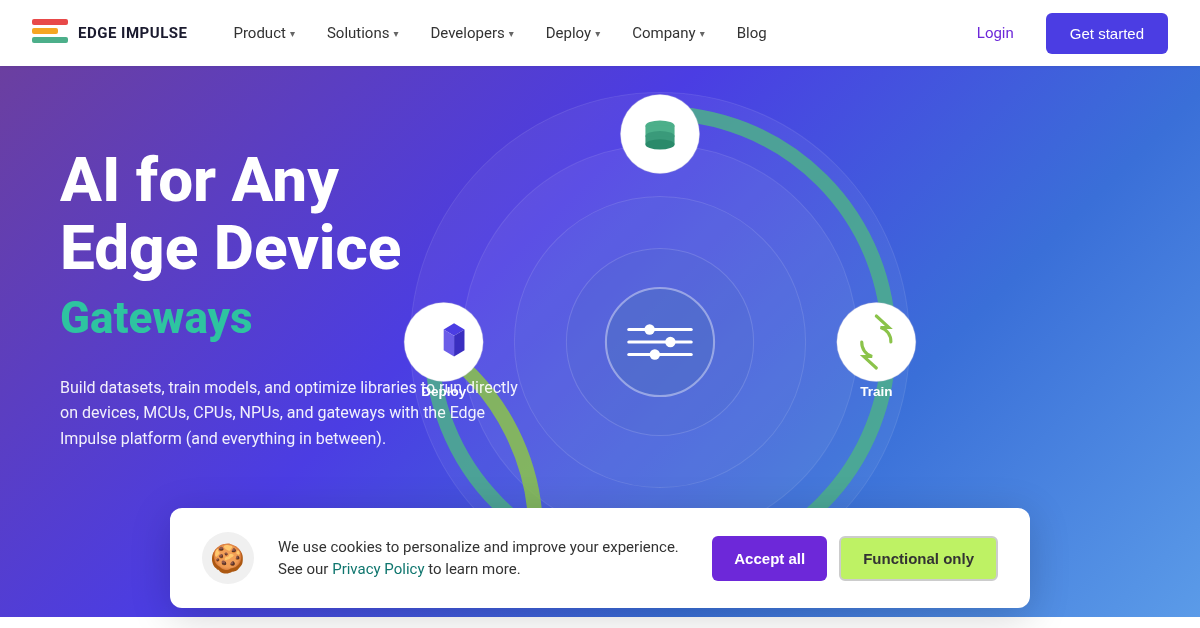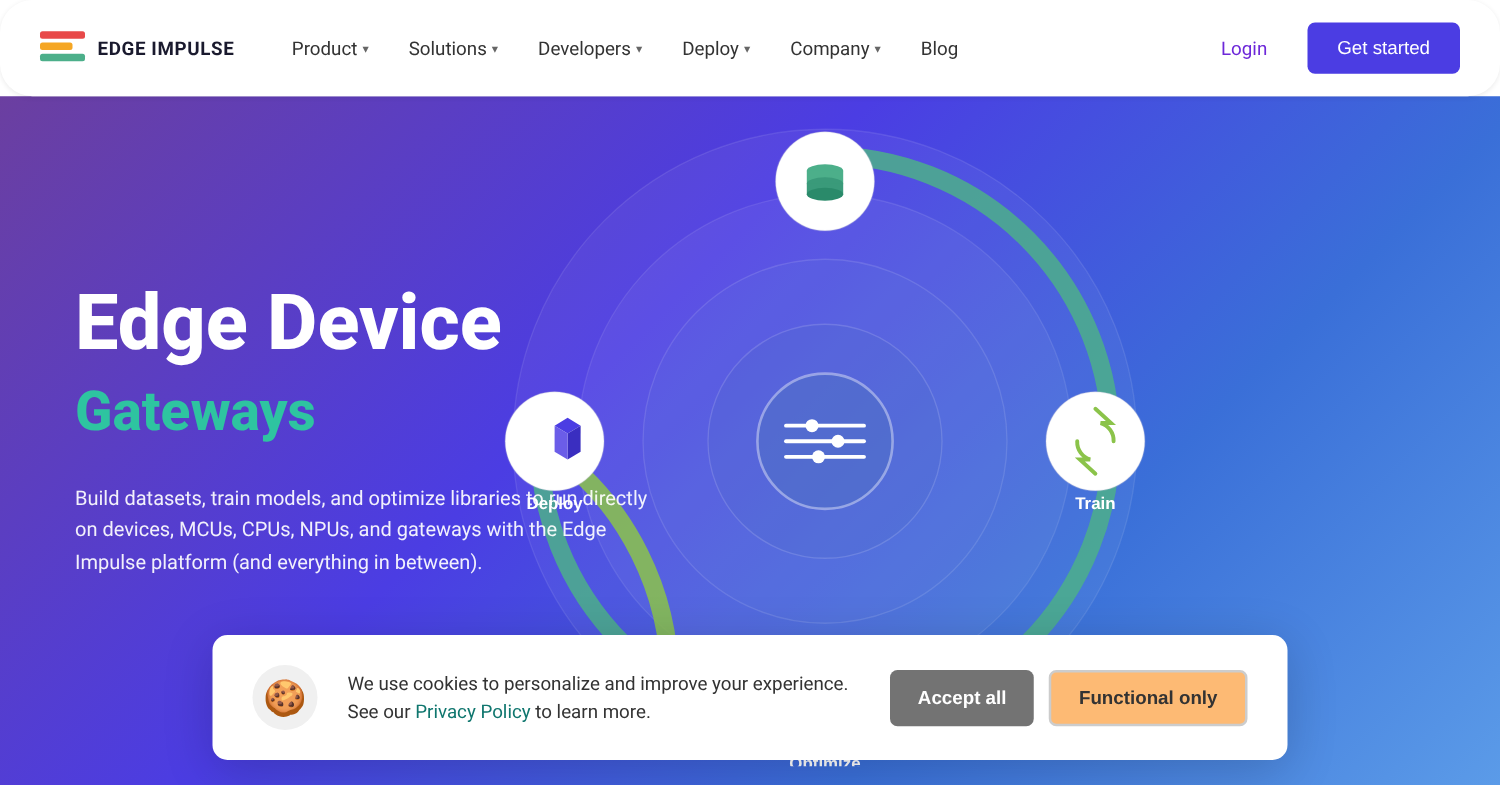--- a/index.html
+++ b/index.html
@@ -6,23 +6,22 @@
     body { font-family: -apple-system, BlinkMacSystemFont, 'Segoe UI', Roboto, sans-serif; width: 1200px; height: 628px; overflow: hidden; }
 
     
     nav {
       position: relative;
       z-index: 100;
       background: #fff;
       display: flex;
       align-items: center;
       padding: 0 32px;
-      height: 77px;
+      height: 66px;
       box-shadow: 0 1px 4px rgba(0,0,0,0.08);
-      border-radius: 26px;
     }
     .nav-logo {
       display: flex;
       align-items: center;
       gap: 10px;
       margin-right: 32px;
       text-decoration: none;
     }
     .logo-icon {
       width: 36px;
@@ -163,32 +162,32 @@
     .cookie-link {
       color: #0f766e;
       cursor: pointer;
     }
     .cookie-buttons {
       display: flex;
       gap: 12px;
       flex-shrink: 0;
     }
     .btn-accept {
-      background: #737373;
+      background: #6d28d9;
       color: #fff;
       border: none;
       padding: 12px 22px;
       border-radius: 6px;
       font-size: 15px;
       font-weight: 600;
       cursor: pointer;
       white-space: nowrap;
     }
     .btn-functional {
-      background: #fdba74;
+      background: #bef264;
       color: #333;
       border: 2px solid #ccc;
       padding: 12px 22px;
       border-radius: 6px;
       font-size: 15px;
       font-weight: 600;
       cursor: pointer;
       white-space: nowrap;
     }
   </style>
@@ -285,21 +284,21 @@
 
     <circle cx="250" cy="450" r="38" fill="white" stroke="rgba(200,200,220,0.3)" stroke-width="1"></circle>
 
     <circle cx="250" cy="450" r="10" fill="#8bc34a"></circle>
     <circle cx="250" cy="450" r="16" stroke="#8bc34a" stroke-width="4" fill="none" stroke-dasharray="8 5"></circle>
     <text x="250" y="502" text-anchor="middle" fill="white" font-size="13" font-weight="600" font-family="sans-serif">Optimize</text>
   </svg>
 
   <div class="hero-text">
     <h1 class="hero-title">
-      <br>
+      <span>AI for Any</span><br>
       <span>Edge Device</span>
     </h1>
     <div class="hero-subtitle">Gateways</div>
     <p class="hero-desc">Build datasets, train models, and optimize libraries to run directly on devices, MCUs, CPUs, NPUs, and gateways with the Edge Impulse platform (and everything in between).</p>
   </div>
 </div>
 
 <div class="cookie-banner">
   <div class="cookie-icon-wrap">
     <span>🍪</span>

